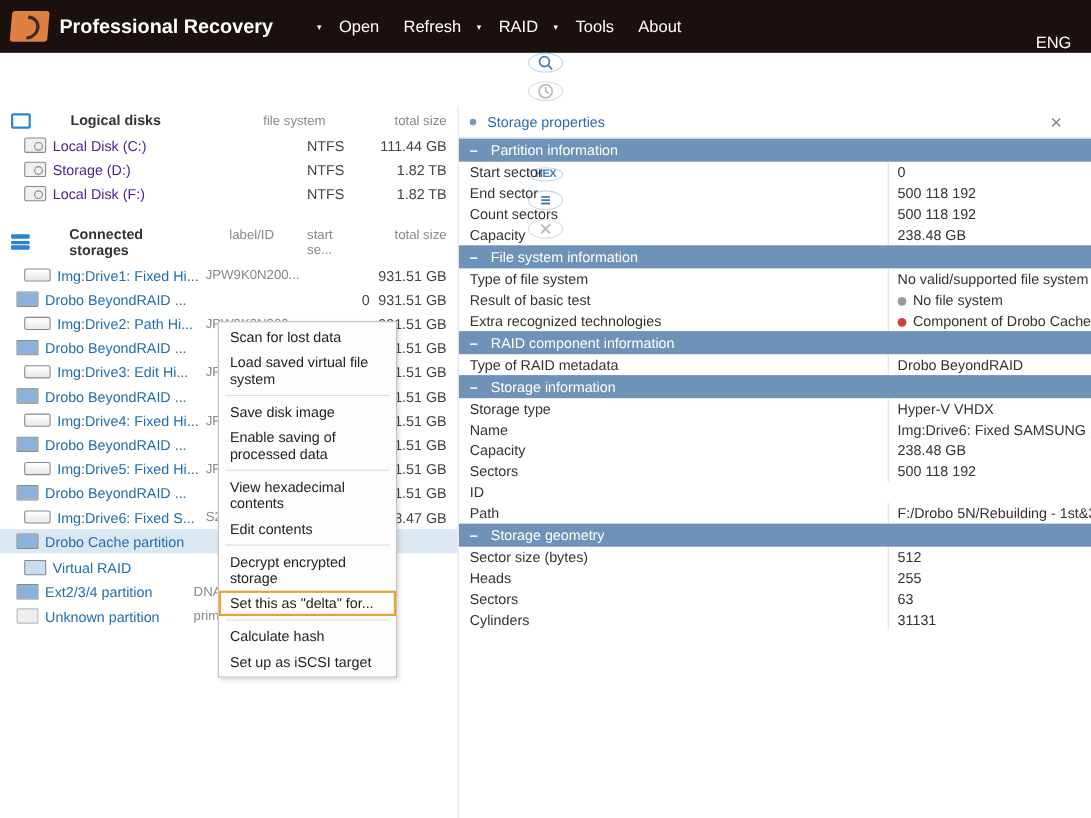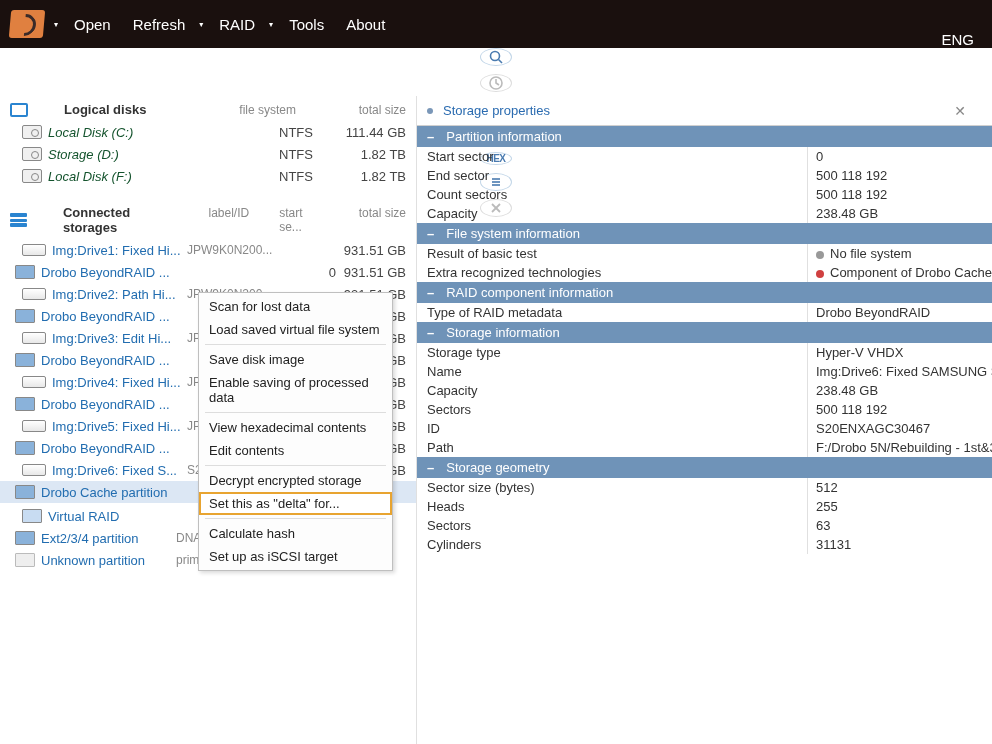--- a/index.html
+++ b/index.html
@@ -35,39 +35,39 @@
   .lg-cols span:last-child { width: 60px; text-align: right; }
   .storage-icon { display: inline-flex; width: 18px; height: 14px; flex-direction: column; gap: 1px; }
   .storage-icon::before, .storage-icon::after { content:""; height: 4px; background: #2a84d0; border-radius: 1px; }
   .storage-icon::before { margin-bottom:1px; }
   .storage-icon span { height:4px; background:#2a84d0; border-radius:1px; }
   
   .row { display: flex; align-items: center; padding: 2px 10px 2px 22px; height: 22px; font-size: 13px; color: #226db0; }
   .row .r-icon { width: 20px; height: 14px; margin-right: 6px; flex-shrink: 0; }
   .drive-icon { border: 1px solid #888; background: #f0f0f0; border-radius: 2px; position: relative; }
   .drive-icon::after { content:""; position:absolute; right:2px; top:3px; width:6px; height:6px; border:1px solid #888; border-radius:50%; }
-  .row .col-label { color: #14532d; flex-shrink: 0; font-style: italic; }
+  .row .col-label { color: #4c1d95; flex-shrink: 0; }
   .row .col-labelid { color: #888; width: 90px; overflow: hidden; text-overflow: ellipsis; white-space: nowrap; font-size: 12px; }
   .row .col-start { width: 30px; text-align: right; color: #444; margin-left: auto; }
   .row .col-size { width: 70px; text-align: right; color: #444; }
   .row.indent { padding-left: 15px; }
   .row.selected { background: #dce7f4; }
   .row .name-col { width: 135px; overflow: hidden; text-overflow: ellipsis; white-space: nowrap; }
   
   .part-icon { width: 18px; height: 12px; border: 1px solid #888; background: linear-gradient(#8ab2da,#8ab2da); border-radius: 1px; position: relative; }
   .vraid-icon { width: 18px; height: 12px; border: 1px solid #888; background: #c8dcf2; border-radius: 1px; }
   .unk-icon { width: 18px; height: 12px; border: 1px solid #bbb; background: #eee; border-radius: 1px; }
   .disk-icon { border: 1px solid #888; background: linear-gradient(#fff,#e8e8e8); border-radius: 2px; position: relative; }
   .disk-icon.small { width:24px; height:12px; }
   
   .lg-rows .row .col-fs { width: 80px; color: #444; text-align: center; margin-left: auto; }
   .lg-rows .row .col-size2 { width: 70px; text-align: right; color: #444; }
   
   
-  .ctx-menu { position: absolute; left: 198px; top: 196px; width: 195px; background: #fdfdfd; border: 1px solid #bfbfbf; box-shadow: 2px 2px 4px rgba(0,0,0,0.15); z-index: 10; padding: 2px 0; }
+  .ctx-menu { position: absolute; left: 198px; top: 196px; width: 163px; background: #fdfdfd; border: 1px solid #bfbfbf; box-shadow: 2px 2px 4px rgba(0,0,0,0.15); z-index: 10; padding: 2px 0; }
   .ctx-item { padding: 4px 10px; font-size: 13px; color: #222; cursor: pointer; }
   .ctx-sep { height: 1px; background: #ddd; margin: 3px 6px; }
   .ctx-item.highlight { outline: 2px solid #e8a430; outline-offset: -2px; background: #fff; }
   
   
   .prop-tab { height: 30px; display: flex; align-items: center; border-bottom: 1px solid #d0d0d0; padding: 0 10px; background: #fff; }
   .prop-tab .dot { width: 6px; height: 6px; background: #7a97b8; border-radius: 50%; margin-right: 10px; }
   .prop-tab .tab-title { color: #2a6bb0; font-size: 13px; }
   .prop-tab .tab-close { margin-left: auto; color: #888; font-size: 14px; cursor: pointer; margin-right: 16px;}
   
@@ -79,20 +79,21 @@
   .prop-row .pv { flex:1; padding: 2px 8px; color: #333; border-left: 1px solid #e0e0e0; white-space: nowrap; overflow: hidden; }
   .prop-row .pv .sdot { display:inline-block; width:8px; height:8px; border-radius:50%; margin-right:6px; vertical-align: middle; }
   .sdot.gray { background:#999; }
   .sdot.red { background:#d04040; }
 </style>
 </head>
 <body>
 
 <div class="topbar">
   <div class="logo-icon"></div>
+  <div class="app-title">Professional Recovery</div>
   <div class="menu">
     <span class="menu-tri">▾</span>
     <span class="menu-item">Open</span>
     <span class="menu-item">Refresh</span>
     <span class="menu-tri">▾</span>
     <span class="menu-item">RAID</span>
     <span class="menu-tri">▾</span>
     <span class="menu-item">Tools</span>
     <span class="menu-item">About</span>
   </div>
@@ -335,20 +336,24 @@
       <div class="prop-row">
           <div class="pk">Capacity</div>
           <div class="pv">238.48 GB</div>
         </div>
 
       <div class="prop-section">
           <span class="minus">–</span>
           <span>File system information</span>
         </div>
       <div class="prop-row">
+          <div class="pk">Type of file system</div>
+          <div class="pv">No valid/supported file system</div>
+        </div>
+      <div class="prop-row">
           <div class="pk">Result of basic test</div>
           <div class="pv"><span class="sdot gray"></span><span>No file system</span></div>
         </div>
       <div class="prop-row">
           <div class="pk">Extra recognized technologies</div>
           <div class="pv"><span class="sdot red"></span><span>Component of Drobo Cache. Expan</span></div>
         </div>
 
       <div class="prop-section">
           <span class="minus">–</span>
@@ -374,21 +379,20 @@
       <div class="prop-row">
           <div class="pk">Capacity</div>
           <div class="pv">238.48 GB</div>
         </div>
       <div class="prop-row">
           <div class="pk">Sectors</div>
           <div class="pv">500 118 192</div>
         </div>
       <div class="prop-row">
           <div class="pk">ID</div>
-          <div class="pv">S20ENXAGC30467</div>
         </div>
       <div class="prop-row">
           <div class="pk">Path</div>
           <div class="pv">F:/Drobo 5N/Rebuilding - 1st&amp;3rd Driv</div>
         </div>
 
       <div class="prop-section">
           <span class="minus">–</span>
           <span>Storage geometry</span>
         </div>

